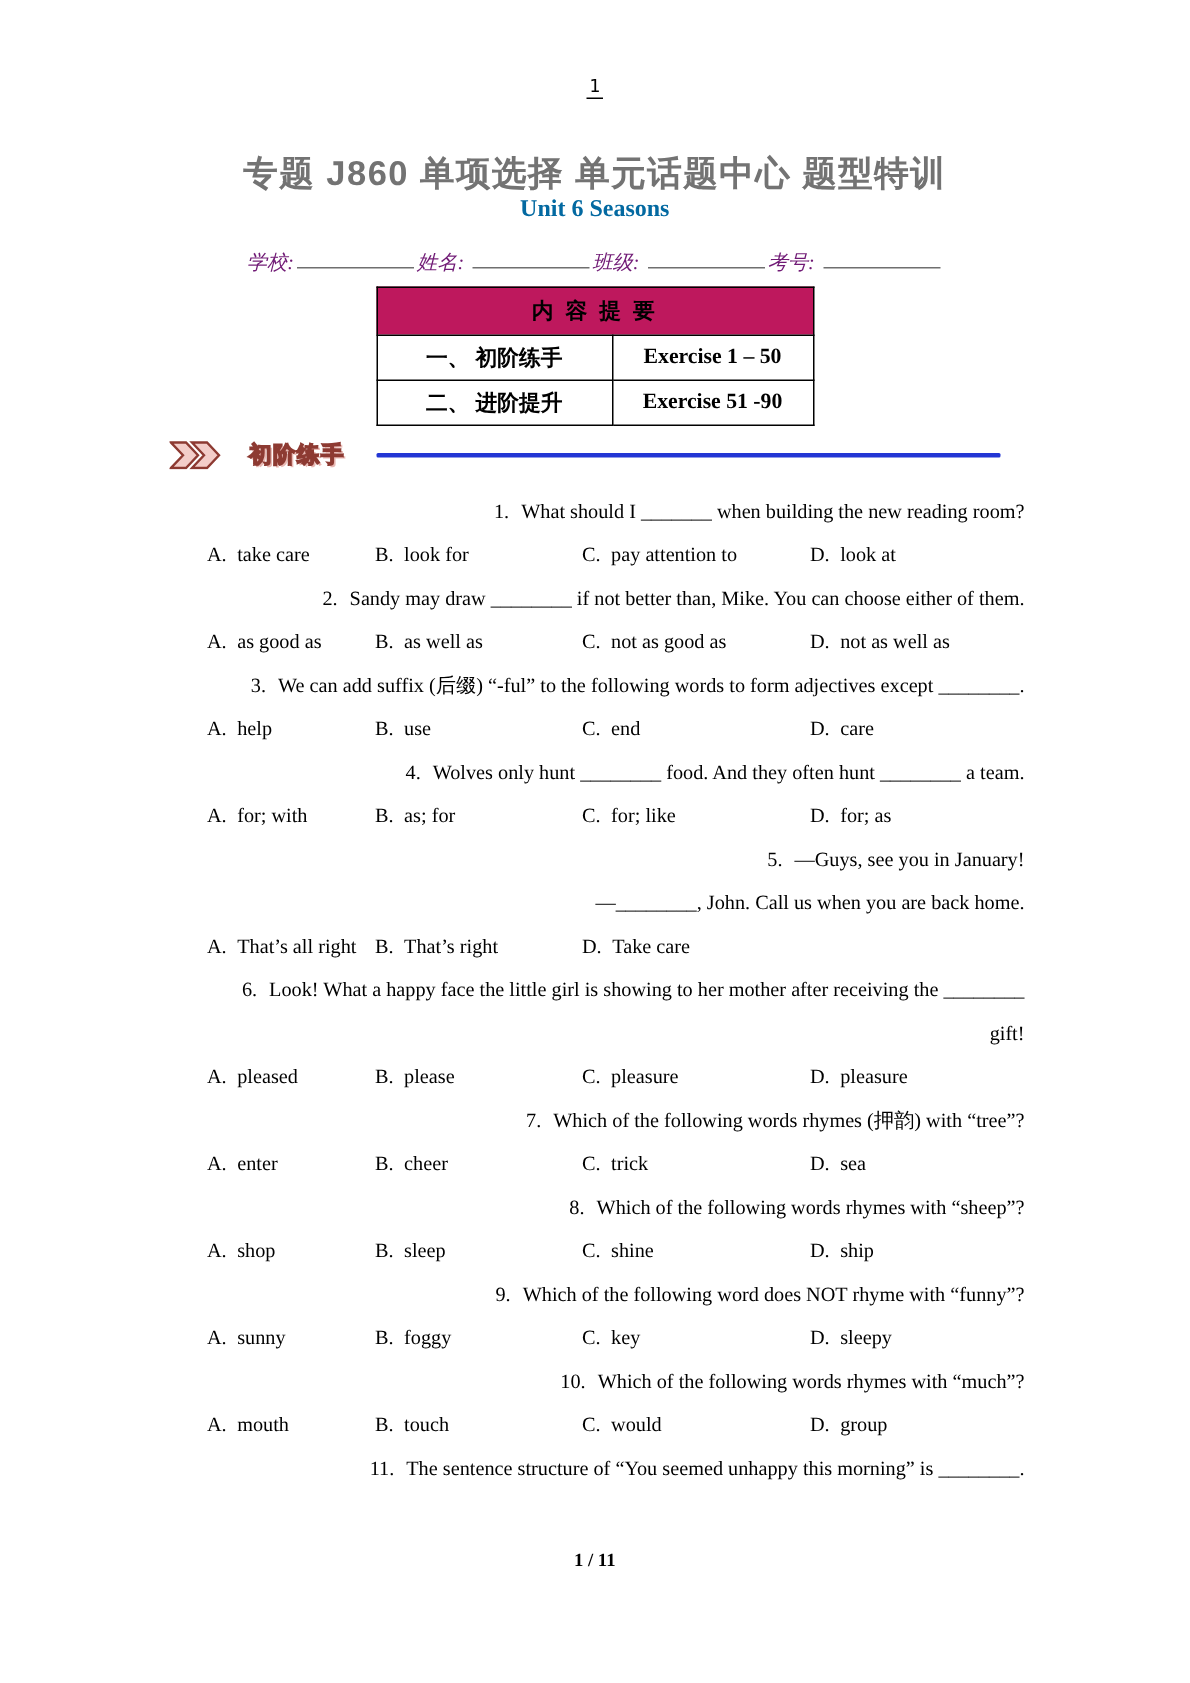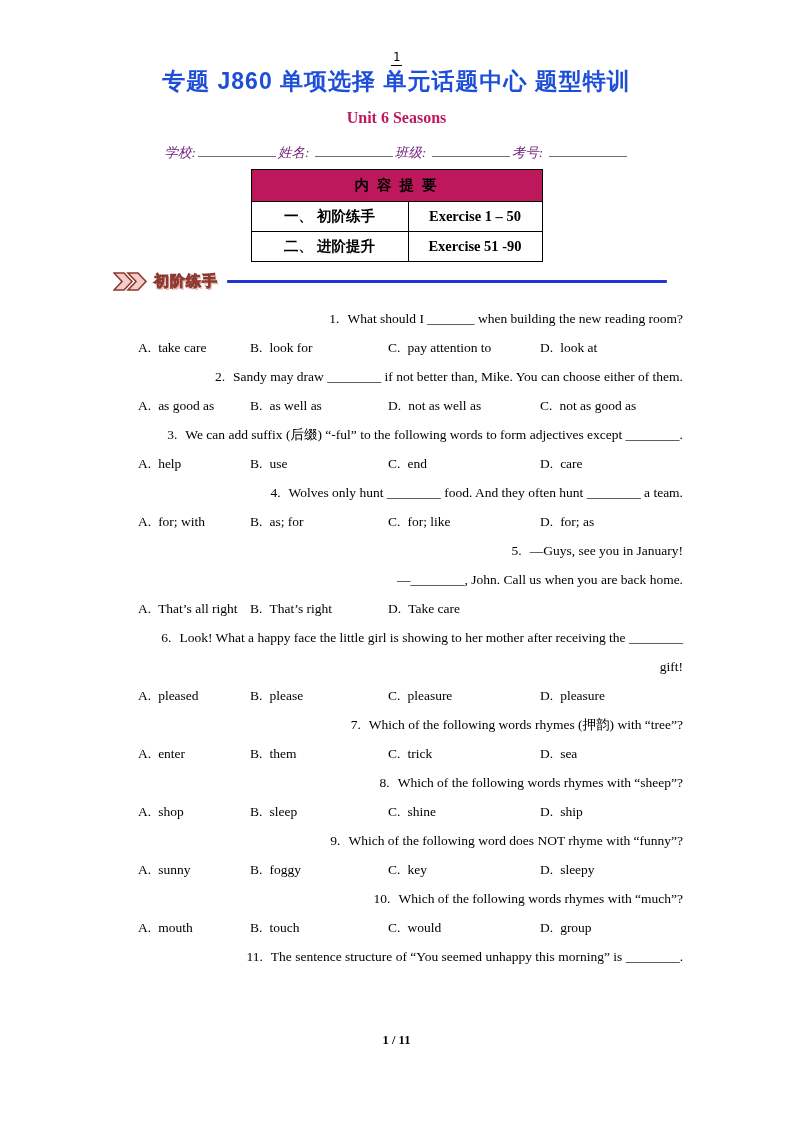--- a/index.html
+++ b/index.html
@@ -9,28 +9,28 @@
     background:#ffffff;
     font-family:"Liberation Serif",serif;
     color:#000;
     overflow:hidden;
   }
   
   .header-num{ text-align:center; padding-top:50px; font-size:12px; font-family:"DejaVu Sans Mono",monospace;}
   .header-num span{ display:inline-block; border-bottom:1.5px solid #000; padding:0 2px 1px 2px; line-height:1.05;}
   
   .doc-title{
-    text-align:center;
+    margin-top:34px; text-align:center;
     font-family:"Liberation Sans",sans-serif;
     font-weight:bold; font-size:23px; letter-spacing:1px;
-    color:#1d4ed8;
+    color:#737373;
   }
   .doc-subtitle{
-    margin-top:12px; text-align:center;
-    font-weight:bold; font-size:16px; color:#be185d;
+    text-align:center;
+    font-weight:bold; font-size:16px; color:#0369a1;
     font-family:"Liberation Serif",serif;
   }
   
   .student-line{
     margin-top:17px; text-align:center;
     font-size:13.5px; color:#701a75; font-style:italic;
     white-space:nowrap;
   }
   .blank{ display:inline-block; width:78px; border-bottom:1px solid #6f6f6f; height:12px; vertical-align:baseline; margin:0 2px;}
   
@@ -44,21 +44,21 @@
   }
   .summary-table .tbl-header{
     background:#be185d; font-weight:bold; letter-spacing:2px;
     font-family:"Liberation Sans",sans-serif; padding:6px 4px;
   }
   .summary-table .tbl-section{ font-family:"Liberation Sans",sans-serif; font-weight:bold; width:148px;}
   .summary-table .tbl-range{ font-weight:bold; font-family:"Liberation Serif",serif;}
   
   .banner{
     margin:9px 0 0 113px; height:22px;
-    display:flex; align-items:center;
+    display:flex; align-items:center;gap:12px;
   }
   .banner .chevrons{ flex:0 0 auto; margin-right:5px; }
   .banner .banner-label{
     font-family:"Liberation Sans",sans-serif; font-weight:bold;
     font-size:15px; letter-spacing:1px;
     color:#fdf0ee;
     -webkit-text-stroke:1px #8d3a32;
     text-shadow:1.5px 1.5px 0 #e9b9b4;
     white-space:nowrap;
   }
@@ -138,22 +138,22 @@
           <span class="opt"><span class="opt-letter">B.</span><span class="opt-text">look for</span></span>
           <span class="opt"><span class="opt-letter">C.</span><span class="opt-text">pay attention to</span></span>
           <span class="opt"><span class="opt-letter">D.</span><span class="opt-text">look at</span></span>
         </div>
       </div>
       <div class="question">
         <div class="q-line"><span class="q-num">2.</span>Sandy may draw ________ if not better than, Mike. You can choose either of them.</div>
         <div class="q-options">
           <span class="opt"><span class="opt-letter">A.</span><span class="opt-text">as good as</span></span>
           <span class="opt"><span class="opt-letter">B.</span><span class="opt-text">as well as</span></span>
+          <span class="opt"><span class="opt-letter">C.</span><span class="opt-text">not as good as</span></span>
           <span class="opt"><span class="opt-letter">D.</span><span class="opt-text">not as well as</span></span>
-          <span class="opt"><span class="opt-letter">C.</span><span class="opt-text">not as good as</span></span>
         </div>
       </div>
       <div class="question">
         <div class="q-line"><span class="q-num">3.</span>We can add suffix (后缀) “-ful” to the following words to form adjectives except ________.</div>
         <div class="q-options">
           <span class="opt"><span class="opt-letter">A.</span><span class="opt-text">help</span></span>
           <span class="opt"><span class="opt-letter">B.</span><span class="opt-text">use</span></span>
           <span class="opt"><span class="opt-letter">C.</span><span class="opt-text">end</span></span>
           <span class="opt"><span class="opt-letter">D.</span><span class="opt-text">care</span></span>
         </div>
@@ -183,21 +183,21 @@
           <span class="opt"><span class="opt-letter">A.</span><span class="opt-text">pleased</span></span>
           <span class="opt"><span class="opt-letter">B.</span><span class="opt-text">please</span></span>
           <span class="opt"><span class="opt-letter">C.</span><span class="opt-text">pleasure</span></span>
           <span class="opt"><span class="opt-letter">D.</span><span class="opt-text">pleasure</span></span>
         </div>
       </div>
       <div class="question">
         <div class="q-line"><span class="q-num">7.</span>Which of the following words rhymes (押韵) with “tree”?</div>
         <div class="q-options">
           <span class="opt"><span class="opt-letter">A.</span><span class="opt-text">enter</span></span>
-          <span class="opt"><span class="opt-letter">B.</span><span class="opt-text">them</span></span>
+          <span class="opt"><span class="opt-letter">B.</span><span class="opt-text">cheer</span></span>
           <span class="opt"><span class="opt-letter">C.</span><span class="opt-text">trick</span></span>
           <span class="opt"><span class="opt-letter">D.</span><span class="opt-text">sea</span></span>
         </div>
       </div>
       <div class="question">
         <div class="q-line"><span class="q-num">8.</span>Which of the following words rhymes with “sheep”?</div>
         <div class="q-options">
           <span class="opt"><span class="opt-letter">A.</span><span class="opt-text">shop</span></span>
           <span class="opt"><span class="opt-letter">B.</span><span class="opt-text">sleep</span></span>
           <span class="opt"><span class="opt-letter">C.</span><span class="opt-text">shine</span></span>

